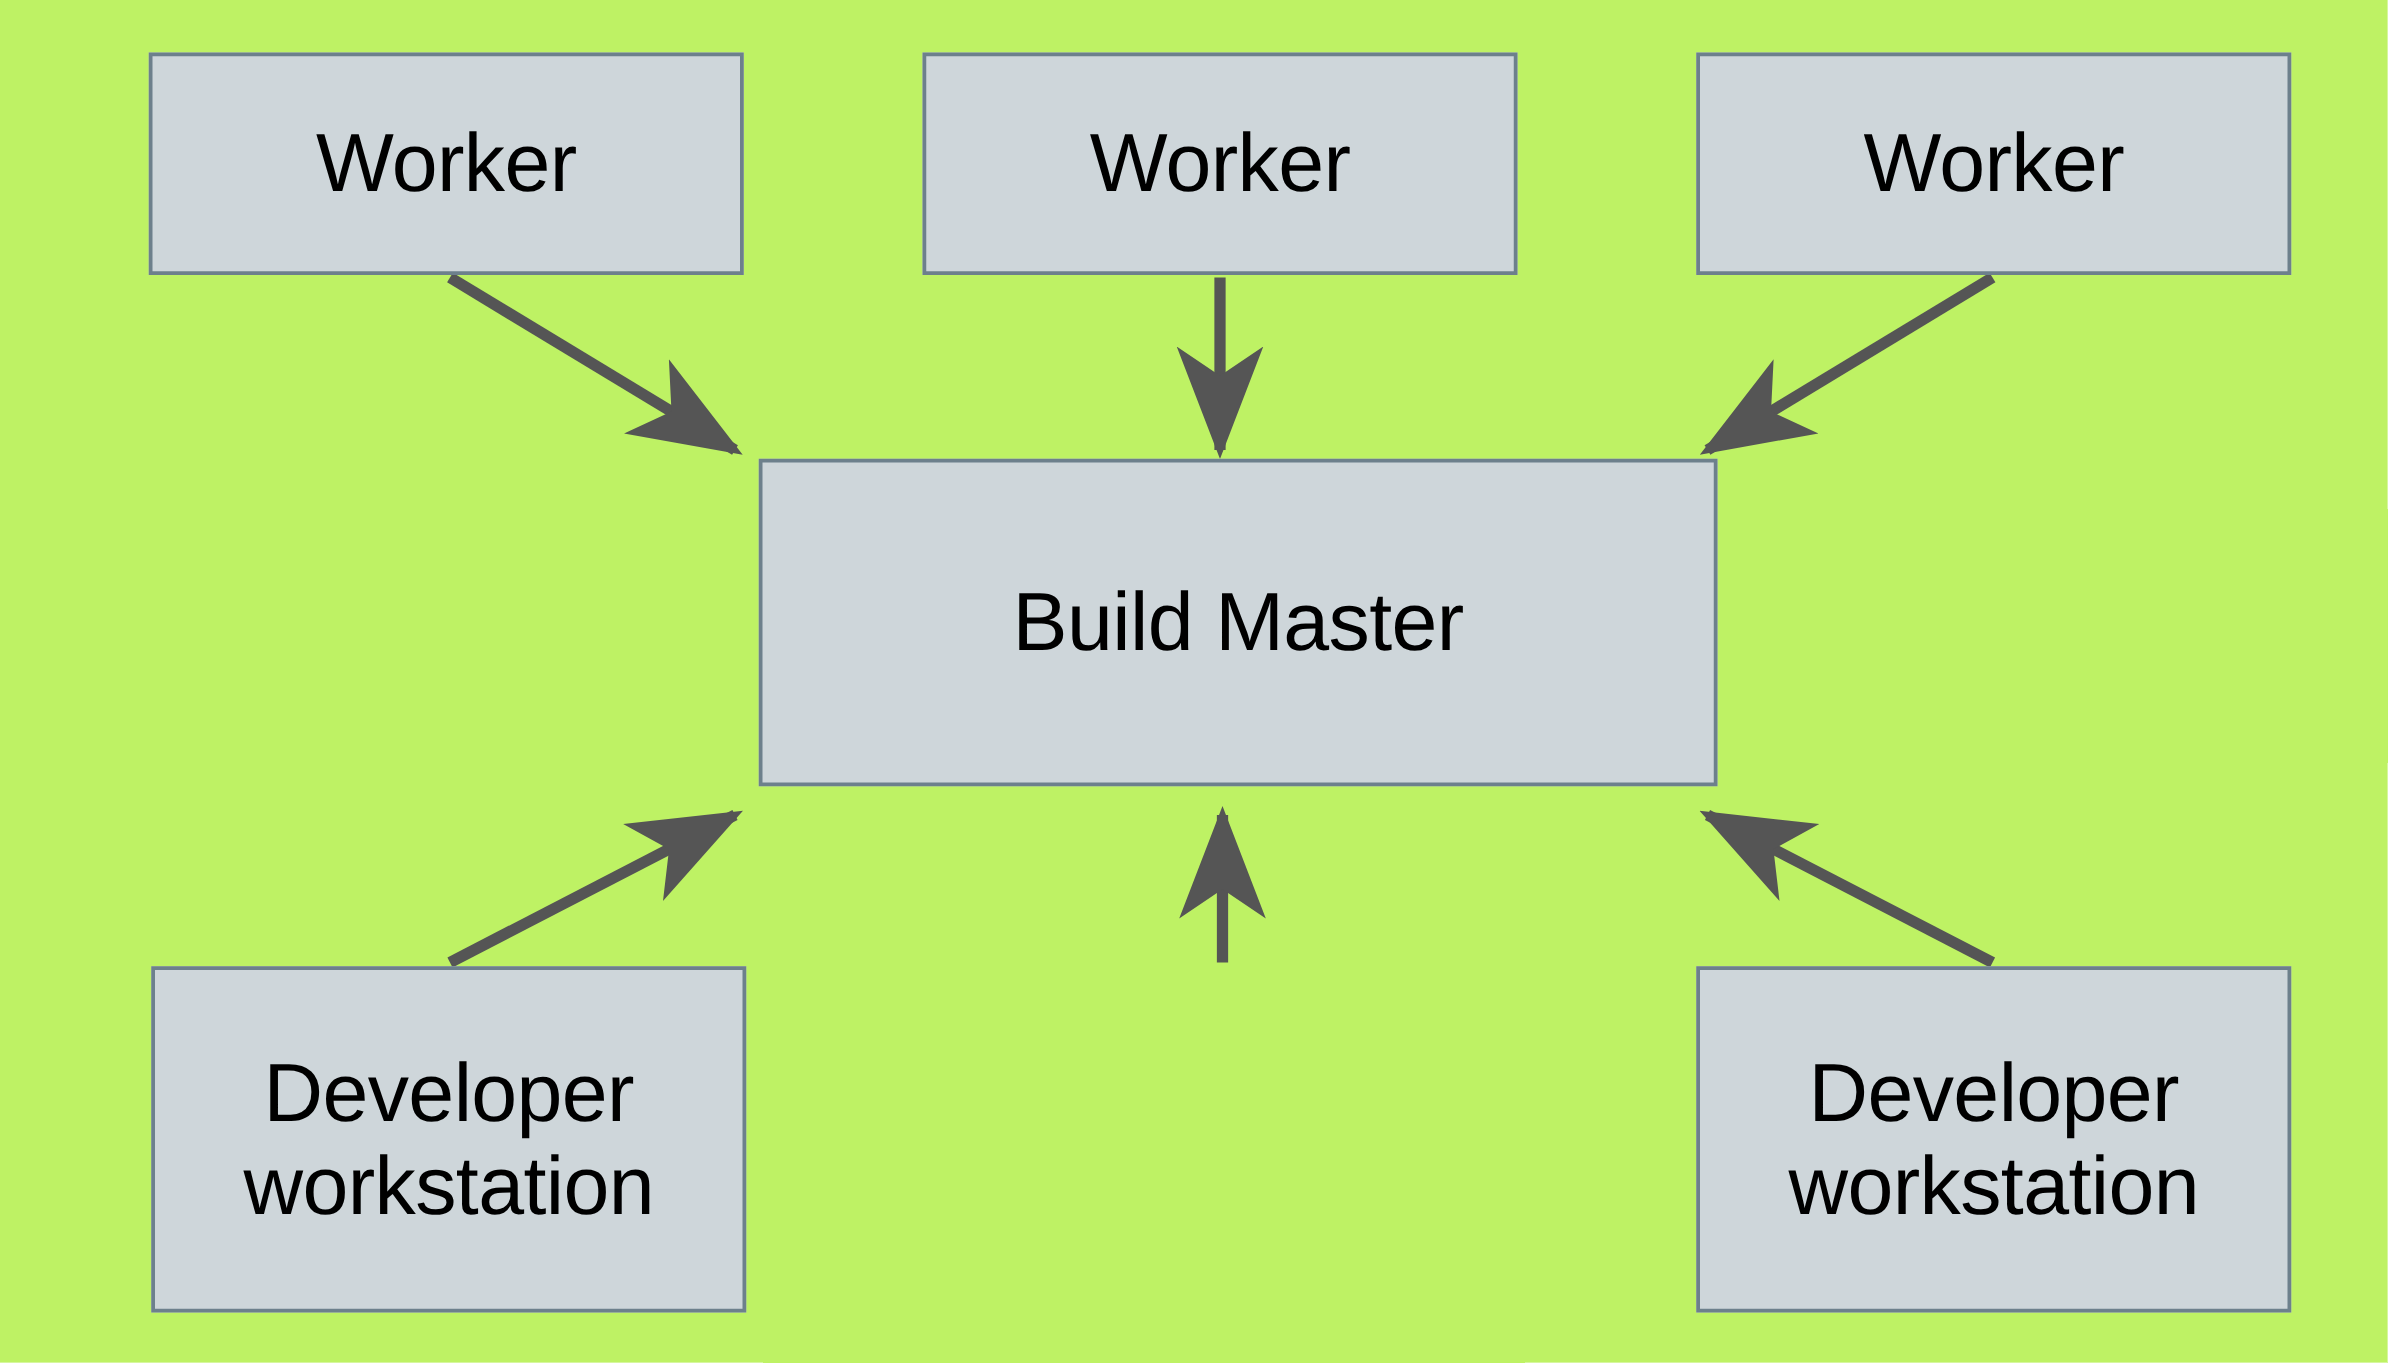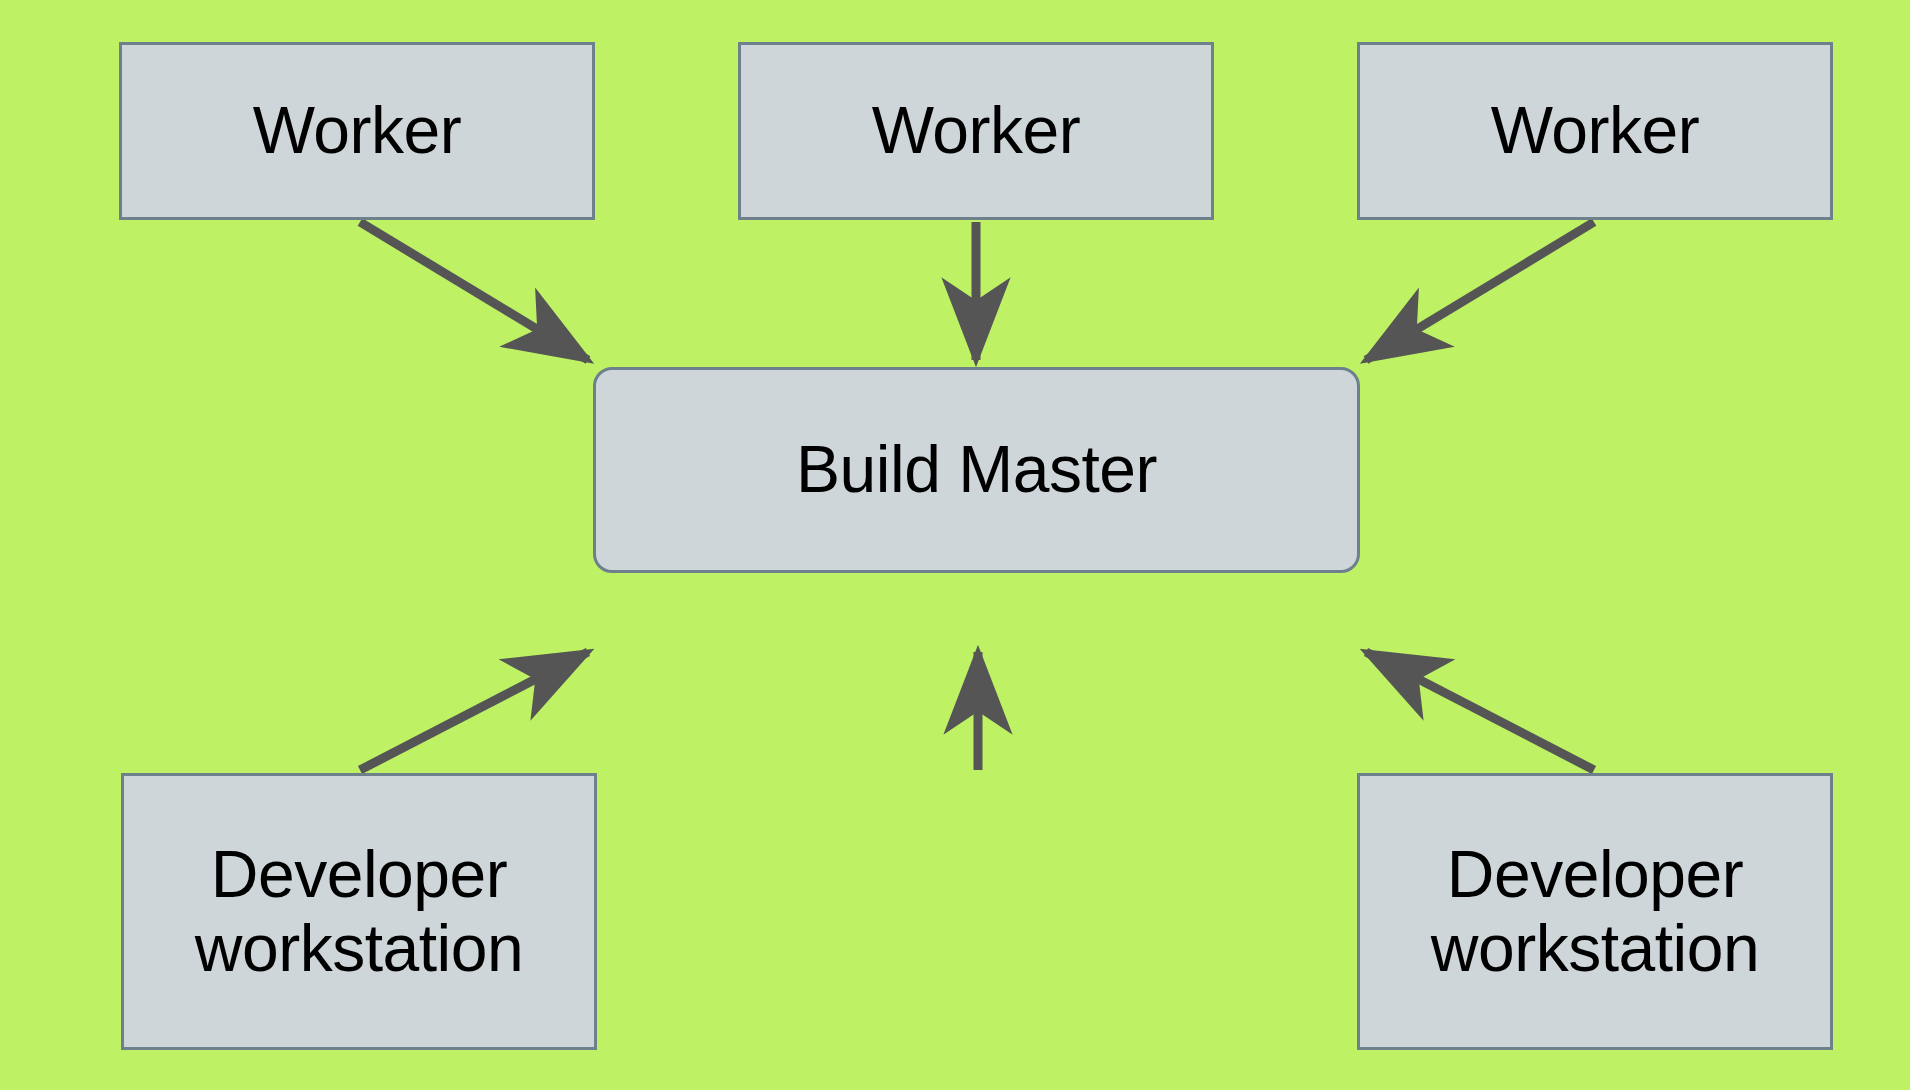--- a/index.html
+++ b/index.html
@@ -47,21 +47,21 @@
     left: 0;
     top: 0;
     width: 1910px;
     height: 1090px;
     pointer-events: none;
   }
   
   #node-worker-1 { left: 119px;  top: 42px;  width: 476px; height: 178px; }
   #node-worker-2 { left: 738px;  top: 42px;  width: 476px; height: 178px; }
   #node-worker-3 { left: 1357px; top: 42px;  width: 476px; height: 178px; }
-  #node-build-master { left: 593px; top: 367px; width: 767px; height: 206px; border-radius: 19px; }
+  #node-build-master { left: 607px; top: 367px; width: 767px; height: 262px; }
   #node-dev-ws-left  { left: 121px;  top: 773px; width: 476px; height: 277px; }
   #node-ci-server    { left: 740px;  top: 773px; width: 476px; height: 277px; }
   #node-dev-ws-right { left: 1357px; top: 773px; width: 476px; height: 277px; }
 </style>
 </head>
 <body>
 
 <div id="diagram-canvas">
 
   <svg class="edge-layer" viewBox="0 0 1910 1090" width="1910" height="1090" xmlns="http://www.w3.org/2000/svg">

